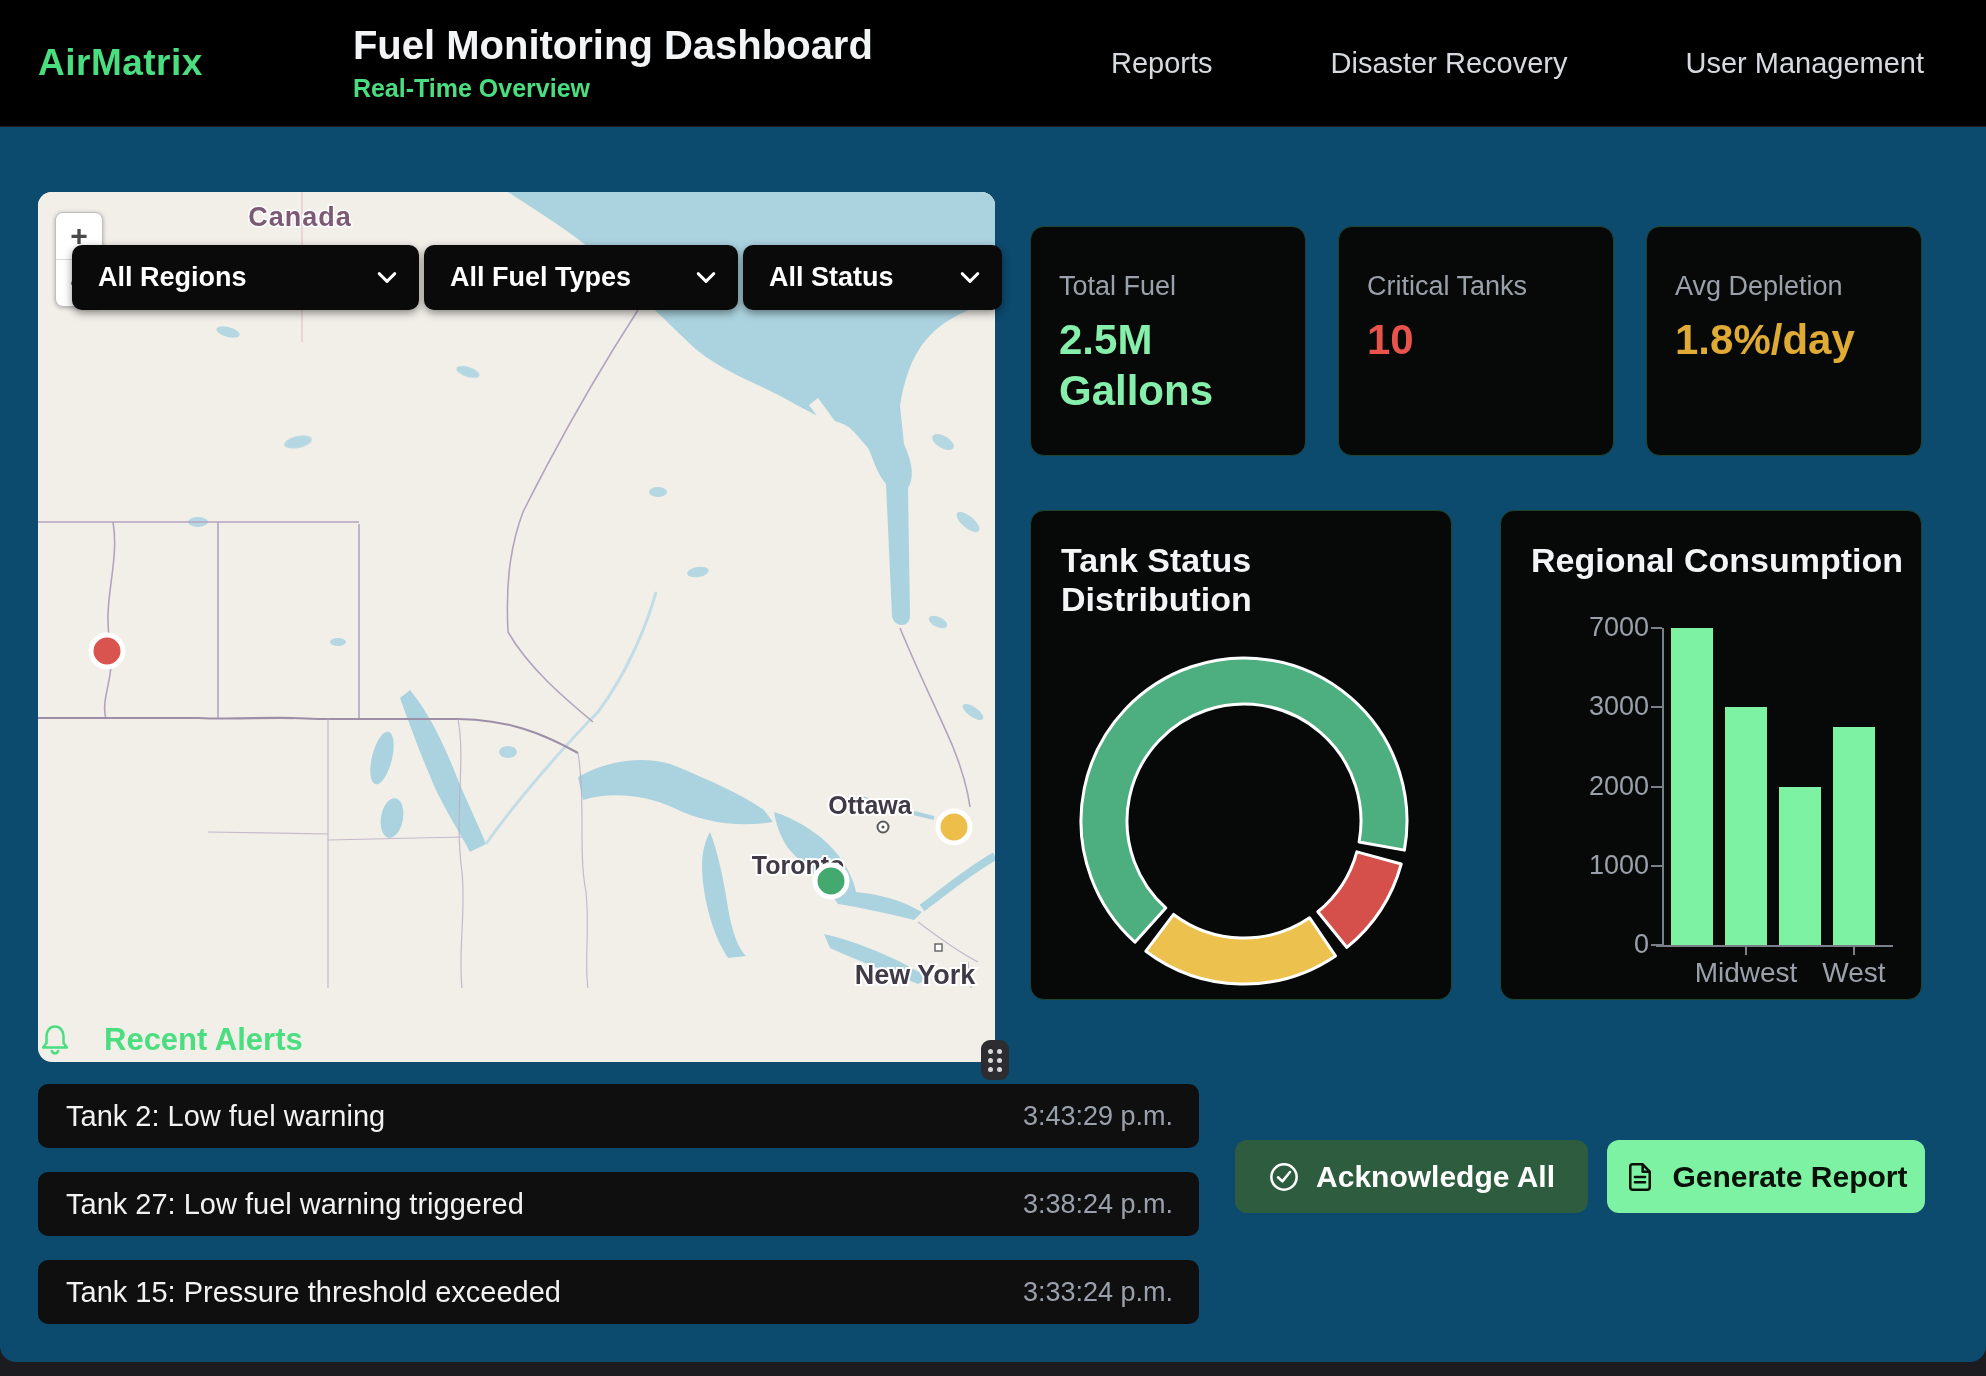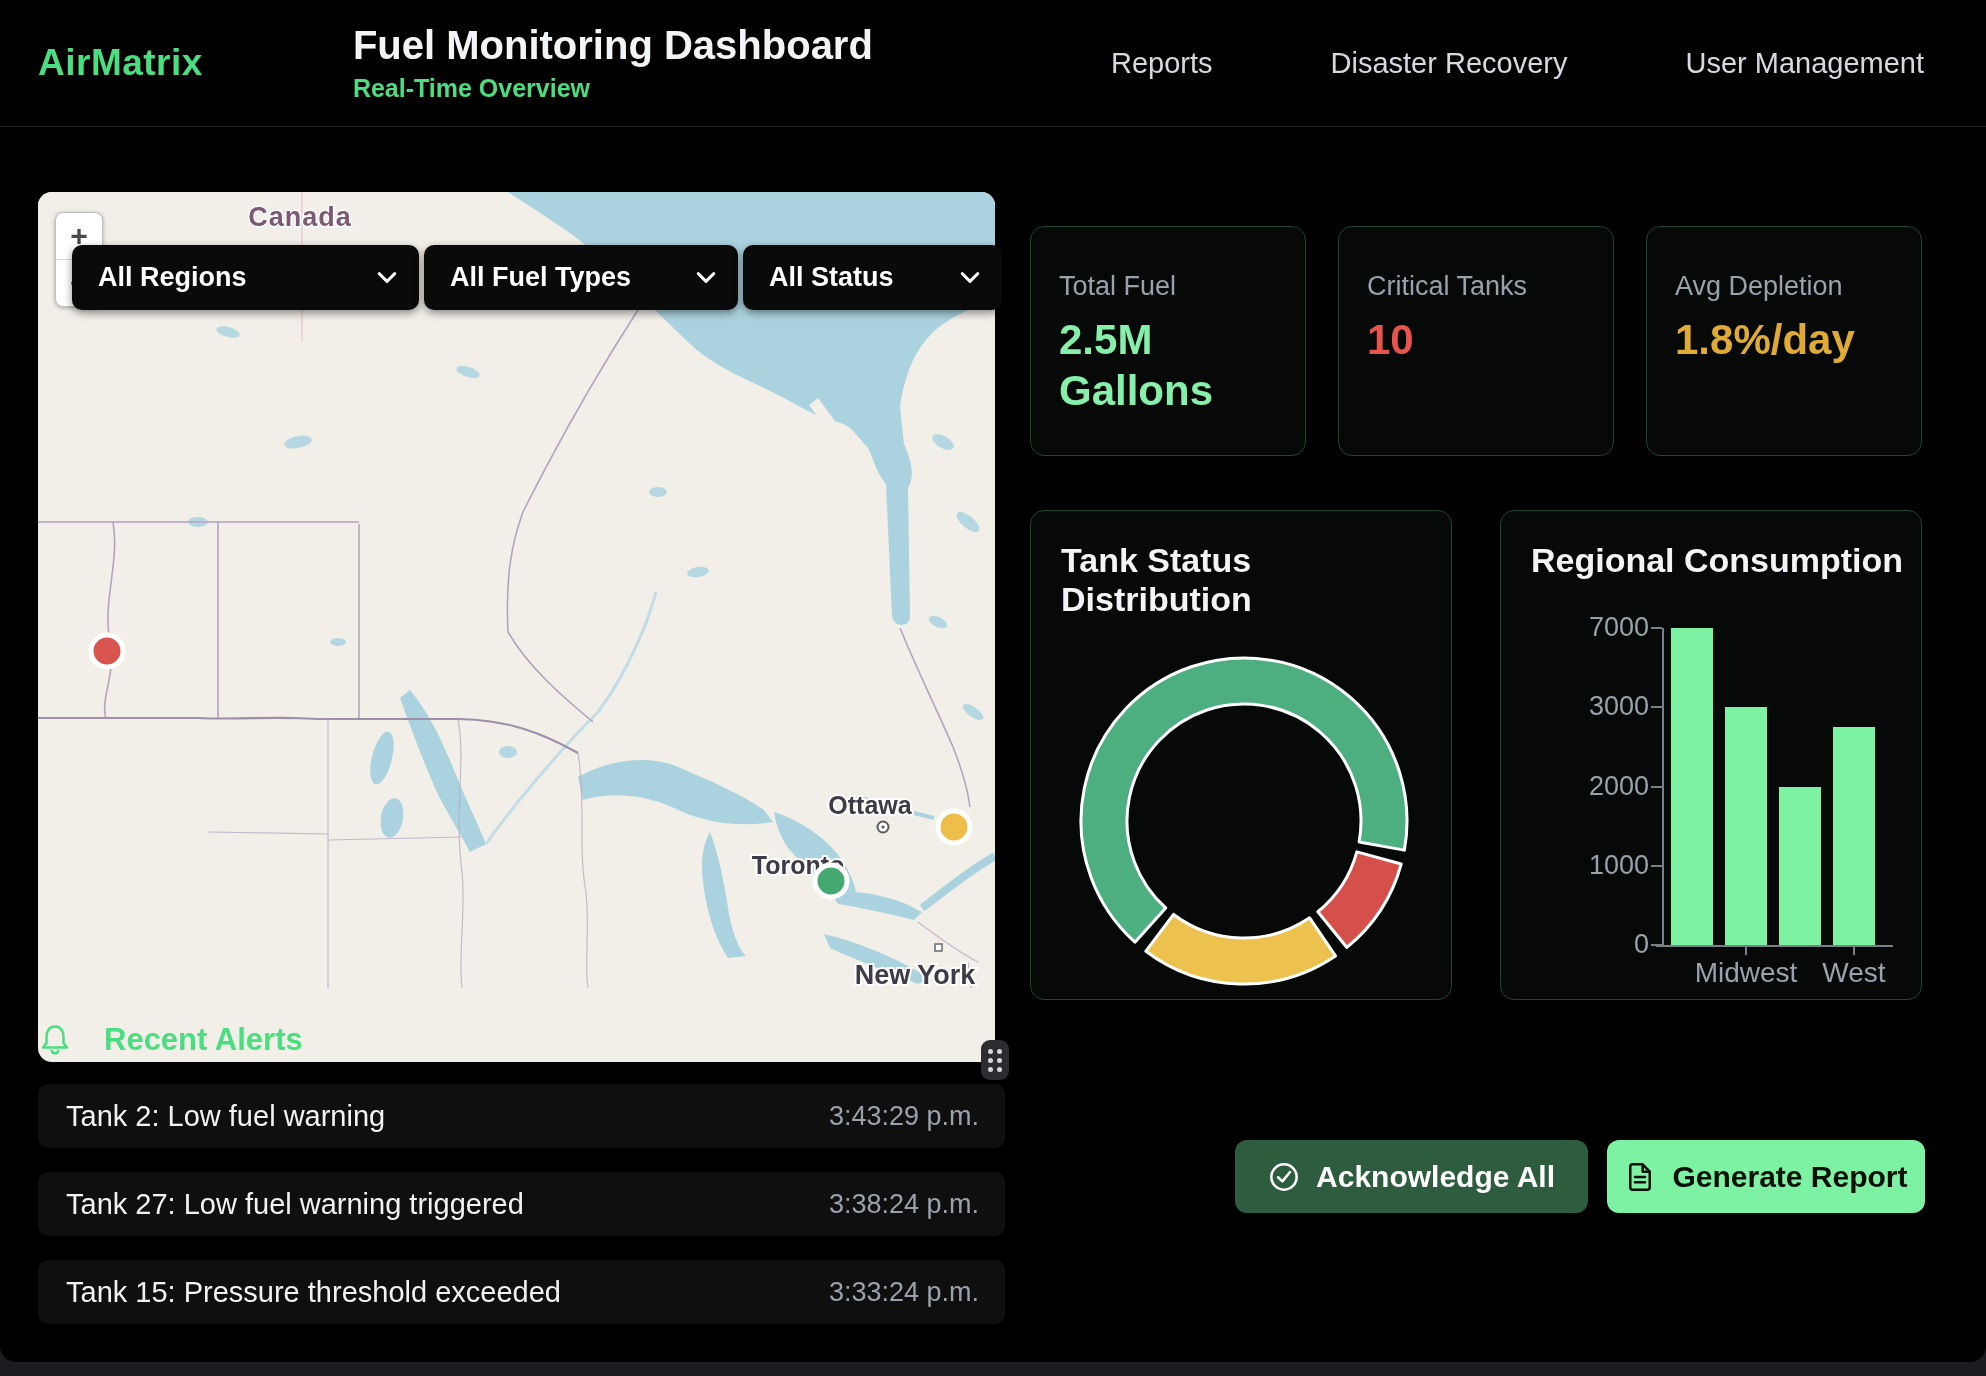--- a/index.html
+++ b/index.html
@@ -1,18 +1,18 @@
 <!DOCTYPE html>
 <html><head>
 <meta charset="utf-8">
 <style>
   html,body{margin:0;padding:0;background:#1b1b20;}
   body{width:1986px;height:1376px;position:relative;overflow:hidden;
        font-family:"Liberation Sans","DejaVu Sans",sans-serif;-webkit-font-smoothing:antialiased;}
-  .page{position:absolute;left:0;top:0;width:1986px;height:1362px;background:#000000;
+  .page{position:absolute;left:0;top:0;width:1986px;height:1362px;background:#0c4a6e;
         border-radius:0 0 16px 16px;overflow:hidden;}
   
   .hdr{position:absolute;left:0;top:0;width:100%;height:126px;display:flex;align-items:center;
        border-bottom:1px solid #1f1f22;background:#000;}
   .logo{margin-left:38px;font-size:37px;font-weight:bold;color:#4ade80;letter-spacing:.5px;}
   .titleblk{margin-left:150px;}
   .title{font-size:40px;font-weight:bold;color:#f3f4f6;line-height:1.05;}
   .subtitle{font-size:25px;font-weight:600;color:#4ade80;margin-top:8px;}
   .nav{margin-left:auto;margin-right:62px;display:flex;gap:118px;}
   .nav-item{font-size:29px;color:#d6d9de;cursor:pointer;}
@@ -39,21 +39,21 @@
   .stat-value{font-size:42px;font-weight:bold;line-height:1.22;margin-top:12px;width:210px;}
   .chart-card{top:510px;width:422px;height:490px;}
   .chart-title{position:absolute;left:30px;top:30px;font-size:34px;font-weight:bold;color:#f3f4f6;}
   .axis{position:absolute;background:#7a8088;}
   .ylab{position:absolute;width:108px;text-align:right;font-size:27px;color:#9aa1ab;}
   .xlab{position:absolute;text-align:center;font-size:28px;color:#9aa1ab;}
   .bar{position:absolute;width:42px;background:#7df2a2;}
   
   .alerts-hdr{position:absolute;left:38px;top:1022px;display:flex;align-items:flex-start;gap:32px;}
   .alerts-hdr span{font-size:31px;font-weight:bold;color:#4ade80;}
-  .alert-row{position:absolute;left:38px;width:967px;height:64px;background:#0f0f10;border-radius:10px;
+  .alert-row{position:absolute;left:38px;width:1161px;height:64px;background:#0f0f10;border-radius:10px;
              display:flex;align-items:center;justify-content:space-between;padding:0 26px 0 28px;
              box-sizing:border-box;cursor:pointer;}
   .alert-msg{font-size:29px;color:#f2f2f2;}
   .alert-time{font-size:27px;color:#9aa1ab;}
   
   .btn{position:absolute;top:1140px;height:73px;border-radius:12px;display:flex;align-items:center;
        justify-content:center;gap:16px;cursor:pointer;box-sizing:border-box;}
   .btn-ack{left:1235px;width:353px;background:#2e5c3e;}
   .btn-ack span{color:#fff;font-size:30px;font-weight:bold;}
   .btn-gen{left:1607px;width:318px;background:#7df2a2;}

